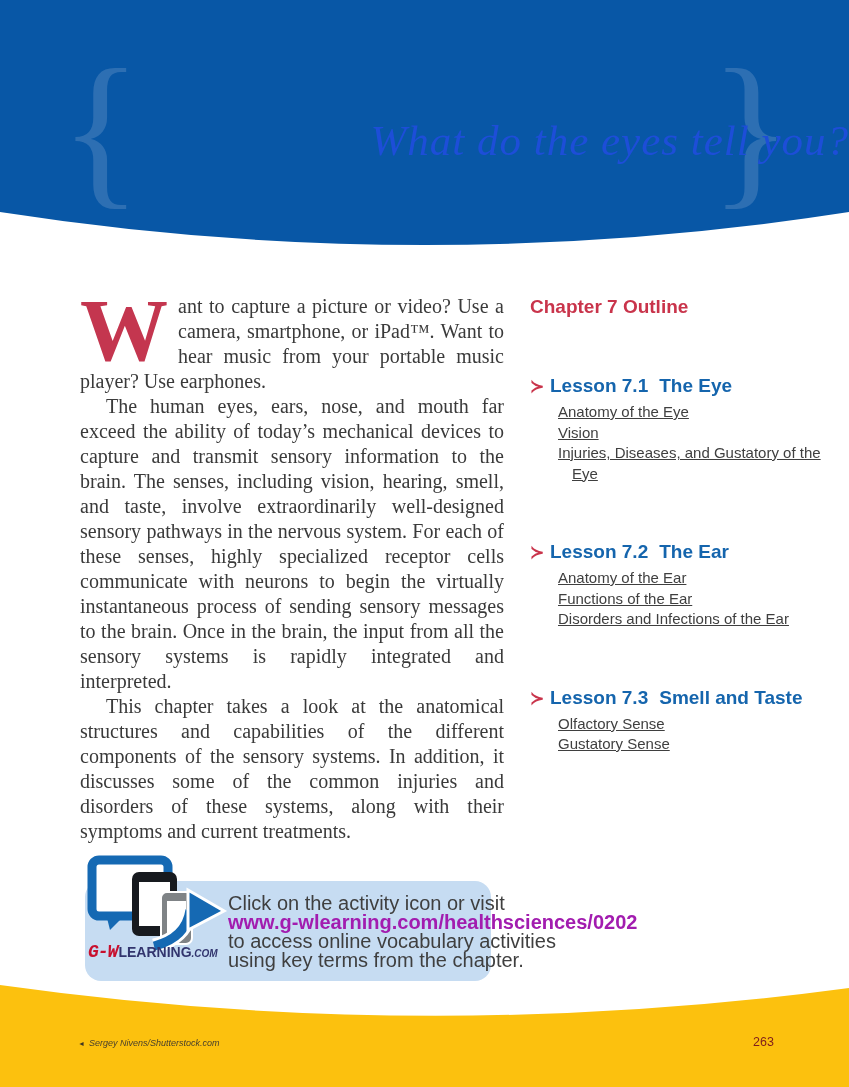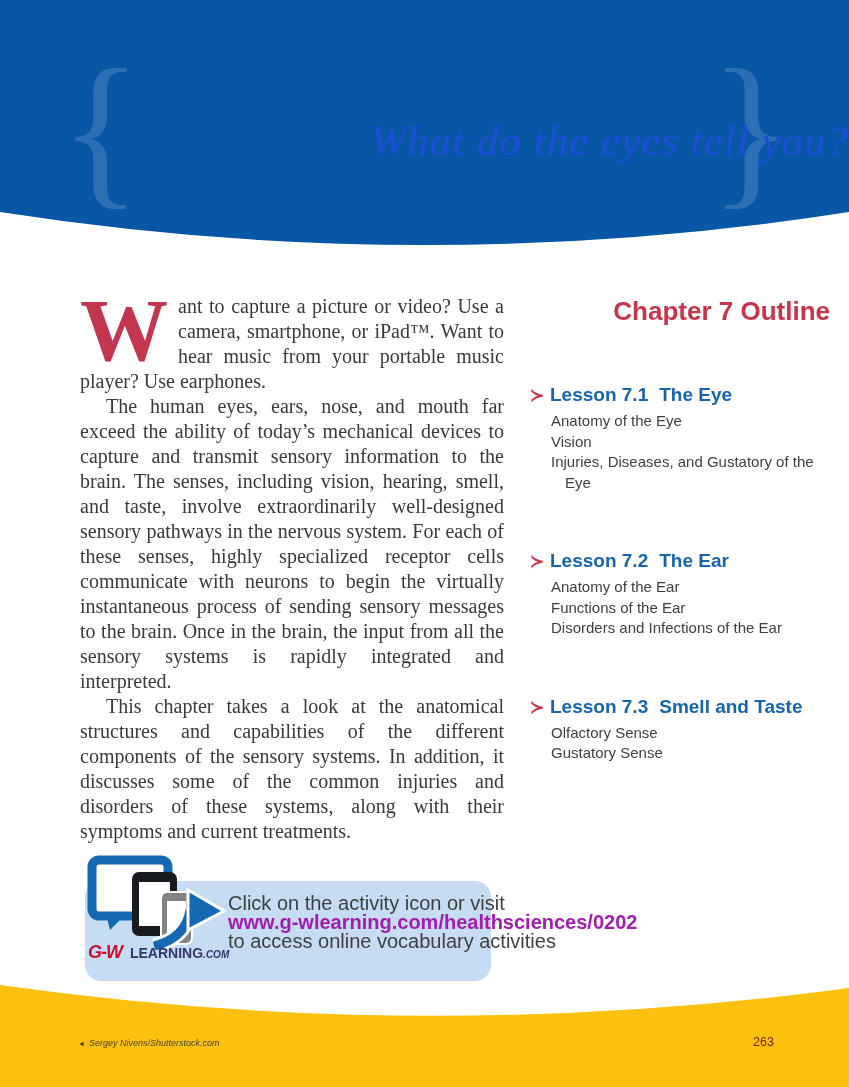--- a/index.html
+++ b/index.html
@@ -33,55 +33,55 @@
   .intro p.indent{text-indent:26px;}
   .dropcap{
     float:left;
     font-family:"Liberation Serif",serif;font-weight:bold;
     font-size:88px;line-height:70px;height:72px;
     color:#c4364f;margin:2px 10px 0 0;
   }
   
   .outline{position:absolute;left:530px;top:296px;width:300px;}
   .outline-title{
-    font-size:26px;font-weight:bold;color:#c9344b;margin:0 0 6px 0;text-align:right;
+    font-size:19px;font-weight:bold;color:#c9344b;margin:0 0 6px 0;
   }
   .lesson-head{
     display:flex;align-items:baseline;
     font-size:19px;font-weight:bold;color:#1565ad;
     margin:9px 0 5px 0;
   }
   .lesson-bullet{
     color:#c9344b;font-weight:bold;font-size:17px;
     width:20px;flex:0 0 20px;
   }
   .lesson-label{margin-right:11px;white-space:nowrap;margin-top:48px;}
   .lesson-name{white-space:nowrap;}
   .topic{
     font-size:15px;line-height:20.5px;color:#3f3f3f;
-    margin-left:21px;padding-left:14px;text-indent:-14px;
+    margin-left:28px;padding-left:14px;text-indent:-14px;text-decoration:underline;
   }
   
   .activity-box{
     position:absolute;left:85px;top:881px;width:406px;height:100px;
     background:#c6dcf2;border-radius:16px;
   }
   .activity-text{
     position:absolute;left:228px;top:894px;
     font-size:20px;line-height:19px;color:#3f3f3f;
   }
   .activity-url{color:#a21caf;cursor:pointer;font-weight:bold;}
   .device-icons{position:absolute;left:86px;top:852px;}
   .gw-logo{
     position:absolute;left:88px;top:942px;
     display:flex;align-items:baseline;
   }
   .gw-logo .gw{
     font-style:italic;font-weight:900;font-size:18px;color:#c8102e;
-    letter-spacing:-1px;margin-right:8px;
+    letter-spacing:-1px;margin-right:1px;font-family:Liberation Mono, monospace;
   }
   .gw-logo .learning{
     font-weight:800;font-size:14px;color:#32356e;letter-spacing:0;
   }
   .gw-logo .com{
     font-weight:800;font-size:10px;color:#32356e;font-style:italic;
   }
   
   .footer-svg{position:absolute;left:0;top:978px;display:block;}
   .credit{
@@ -171,20 +171,21 @@
   <div class="gw-logo">
     <span class="gw">G-W</span>
     <span class="learning">LEARNING</span>
     <span class="com">.COM</span>
   </div>
 
   <div class="activity-text">
     <div>Click on the activity icon or visit</div>
     <div class="activity-url">www.g-wlearning.com/healthsciences/0202</div>
     <div>to access online vocabulary activities</div>
+    <div>using key terms from the chapter.</div>
   </div>
 
   <svg class="footer-svg" width="849" height="109" viewBox="0 0 109 109" preserveAspectRatio="none" aria-hidden="true">
   </svg>
   <svg class="footer-svg" width="849" height="109" viewBox="0 0 849 109" aria-hidden="true">
     <path d="M0,7 Q424.5,67 849,10 L849,109 L0,109 Z" fill="#fcc10e"></path>
   </svg>
 
   <div class="credit">
     <span class="marker">◄</span>

